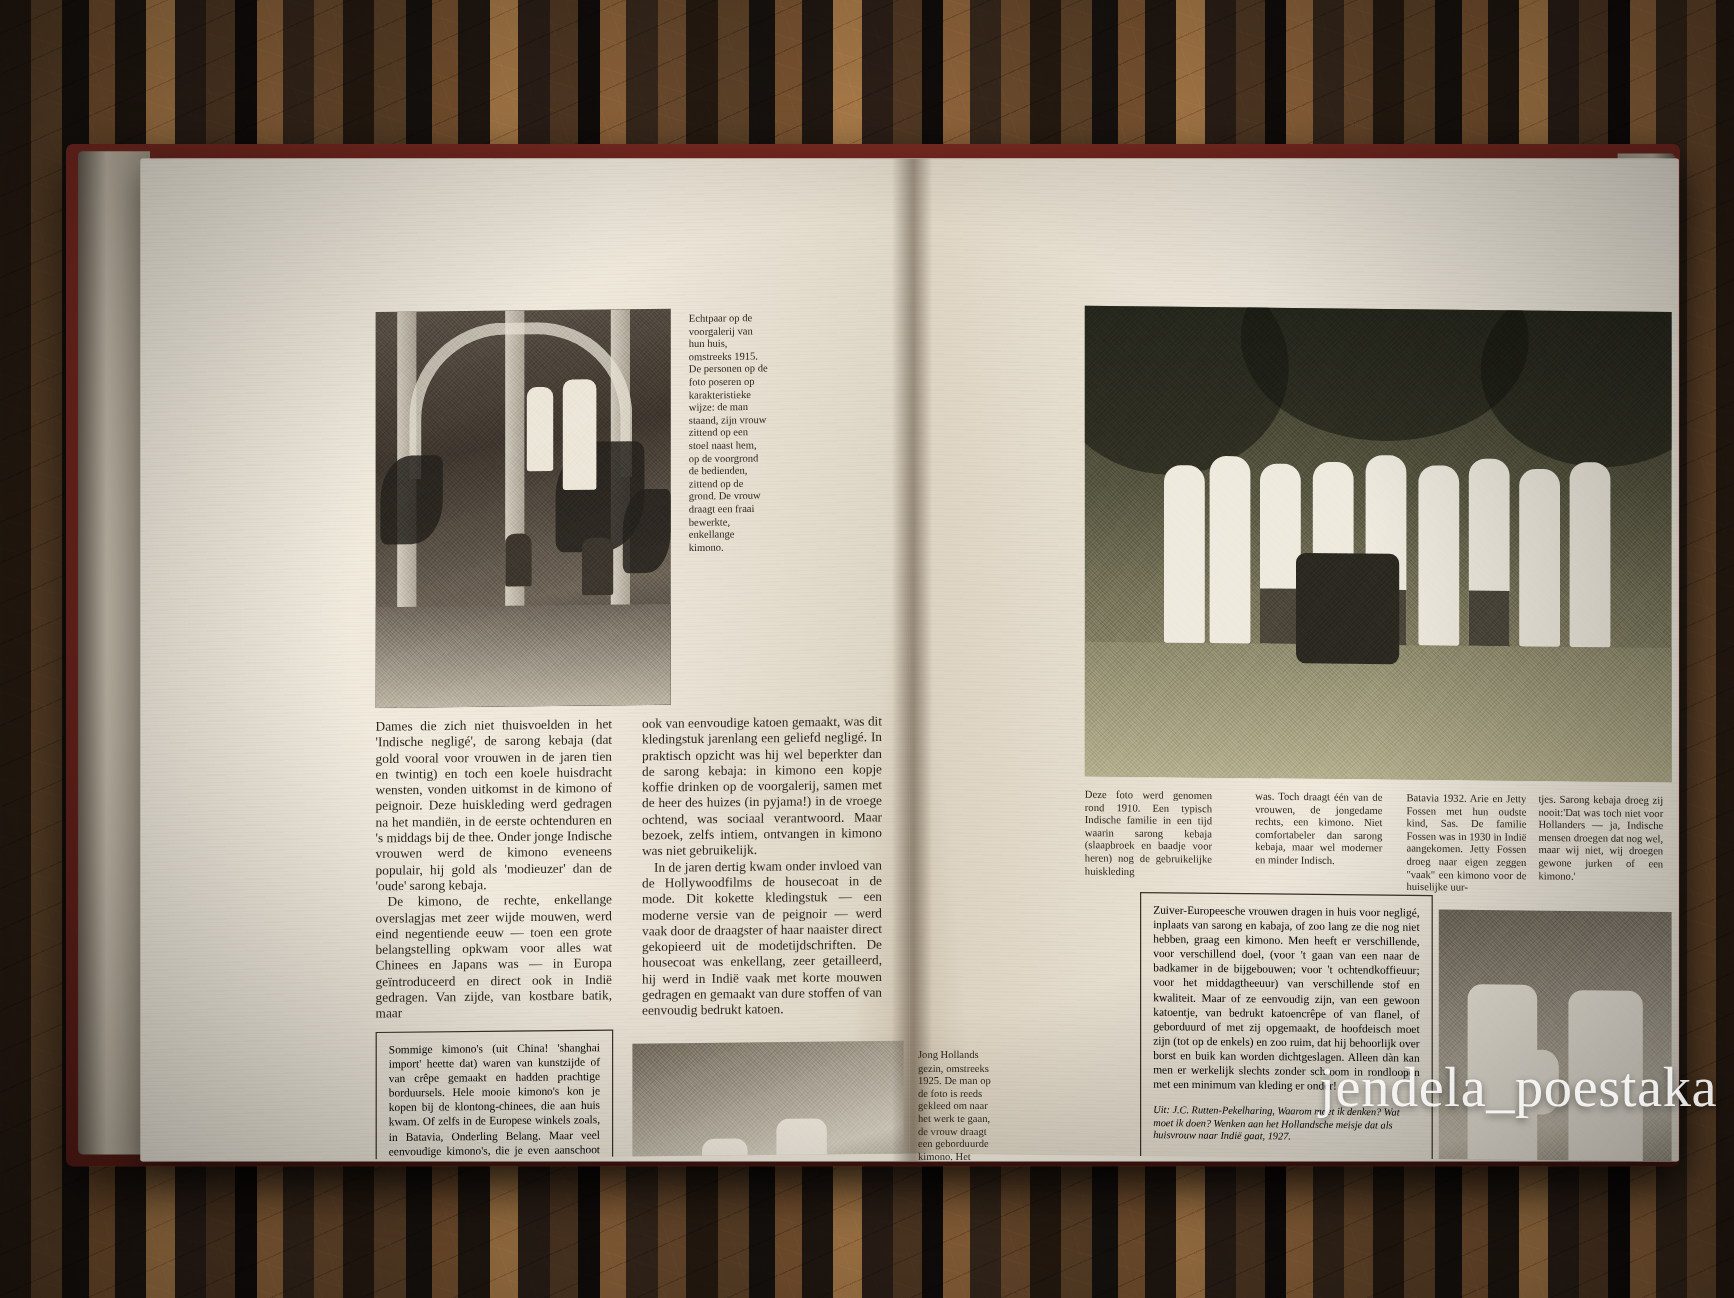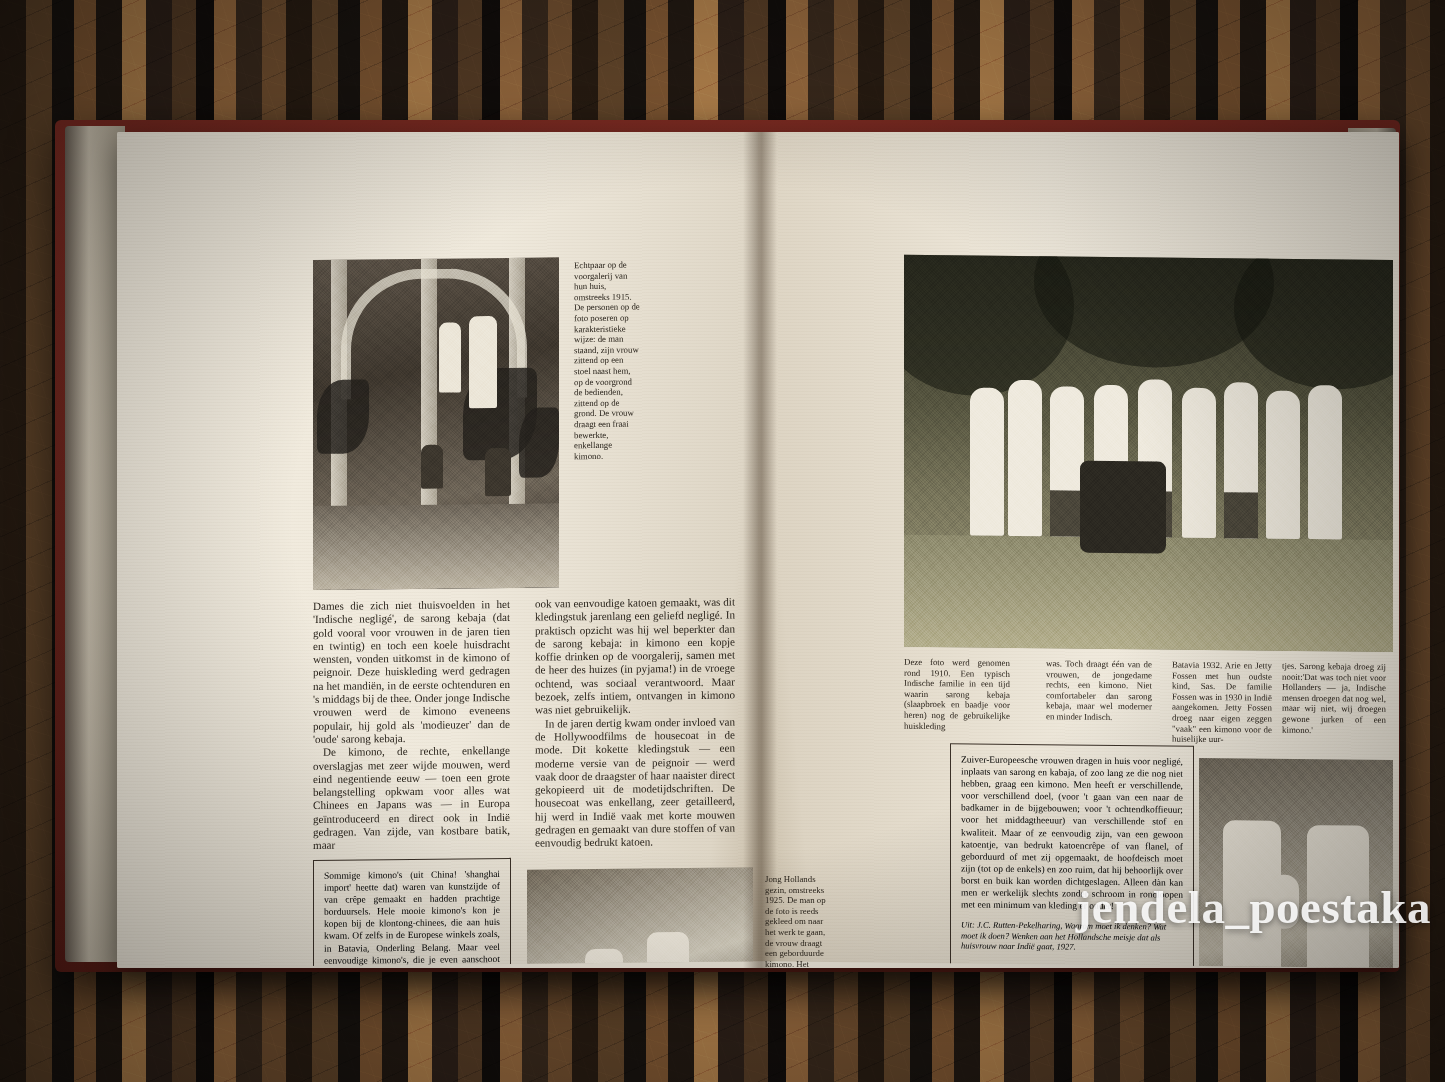--- a/index.html
+++ b/index.html
@@ -122,21 +122,21 @@
   .sidecap{font-size:8.8px;line-height:10.6px;text-align:left;}
 
   .boxed{position:absolute;border:1px solid #3b3128;padding:9px 10px;box-sizing:border-box;}
   .boxed .bx{font-size:9.5px;line-height:12.1px;text-align:justify;margin:0;}
   .boxed .src{font-size:8.6px;line-height:10.4px;font-style:italic;margin:9px 0 0;}
 
   
   .watermark{position:absolute;right:14px;bottom:148px;
     font-family:"Liberation Serif", serif;
     font-size:47px;color:rgba(255,255,255,.88);
-    letter-spacing:.5px;text-shadow:0 2px 6px rgba(0,0,0,.45);z-index:30;font-weight:bold;}
+    letter-spacing:.5px;text-shadow:0 2px 6px rgba(0,0,0,.45);z-index:30;}
 </style>
 </head>
 <body>
 
 <div class="scene">
 
   <div class="bg"></div>
   <div class="bg-crack"></div>
 
   <div class="book">

